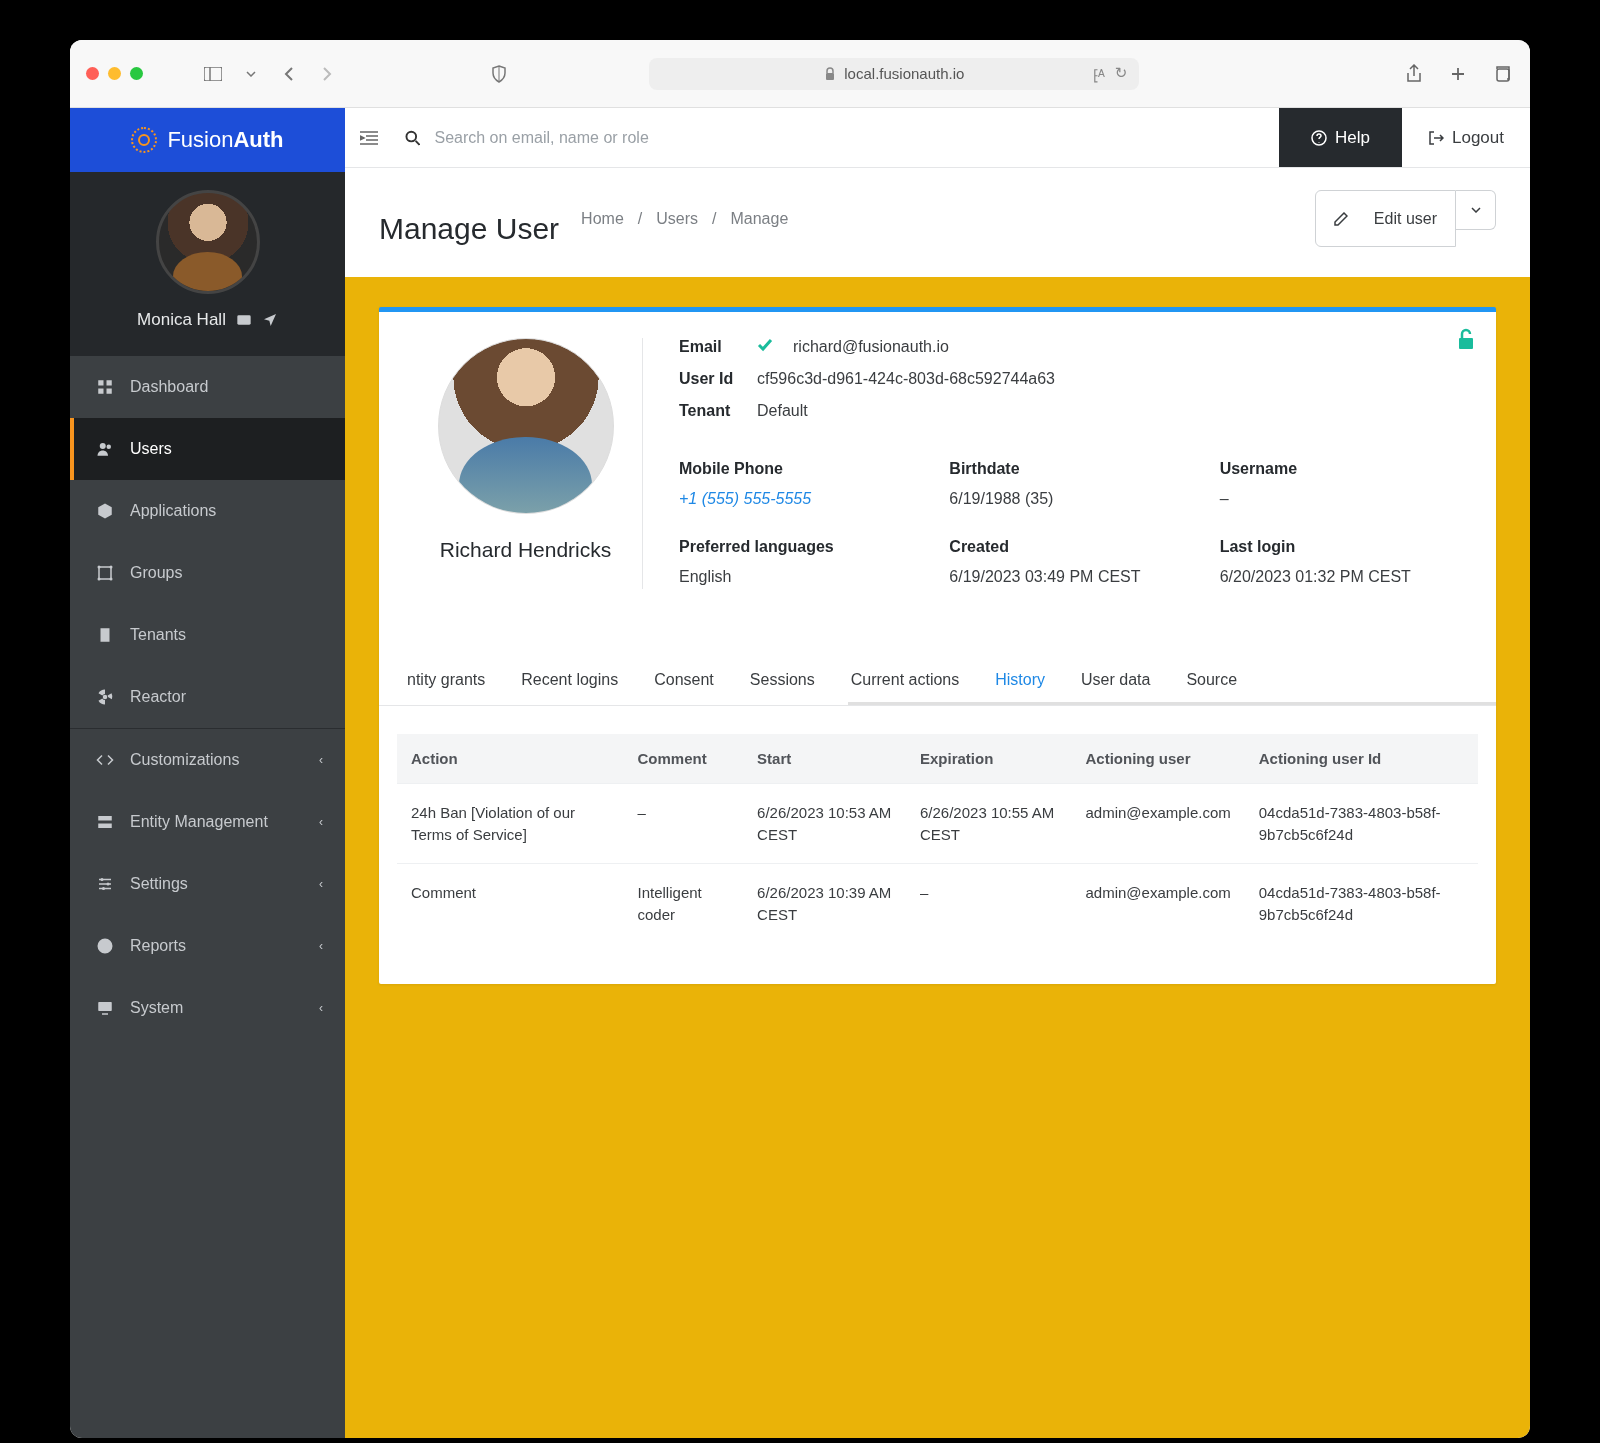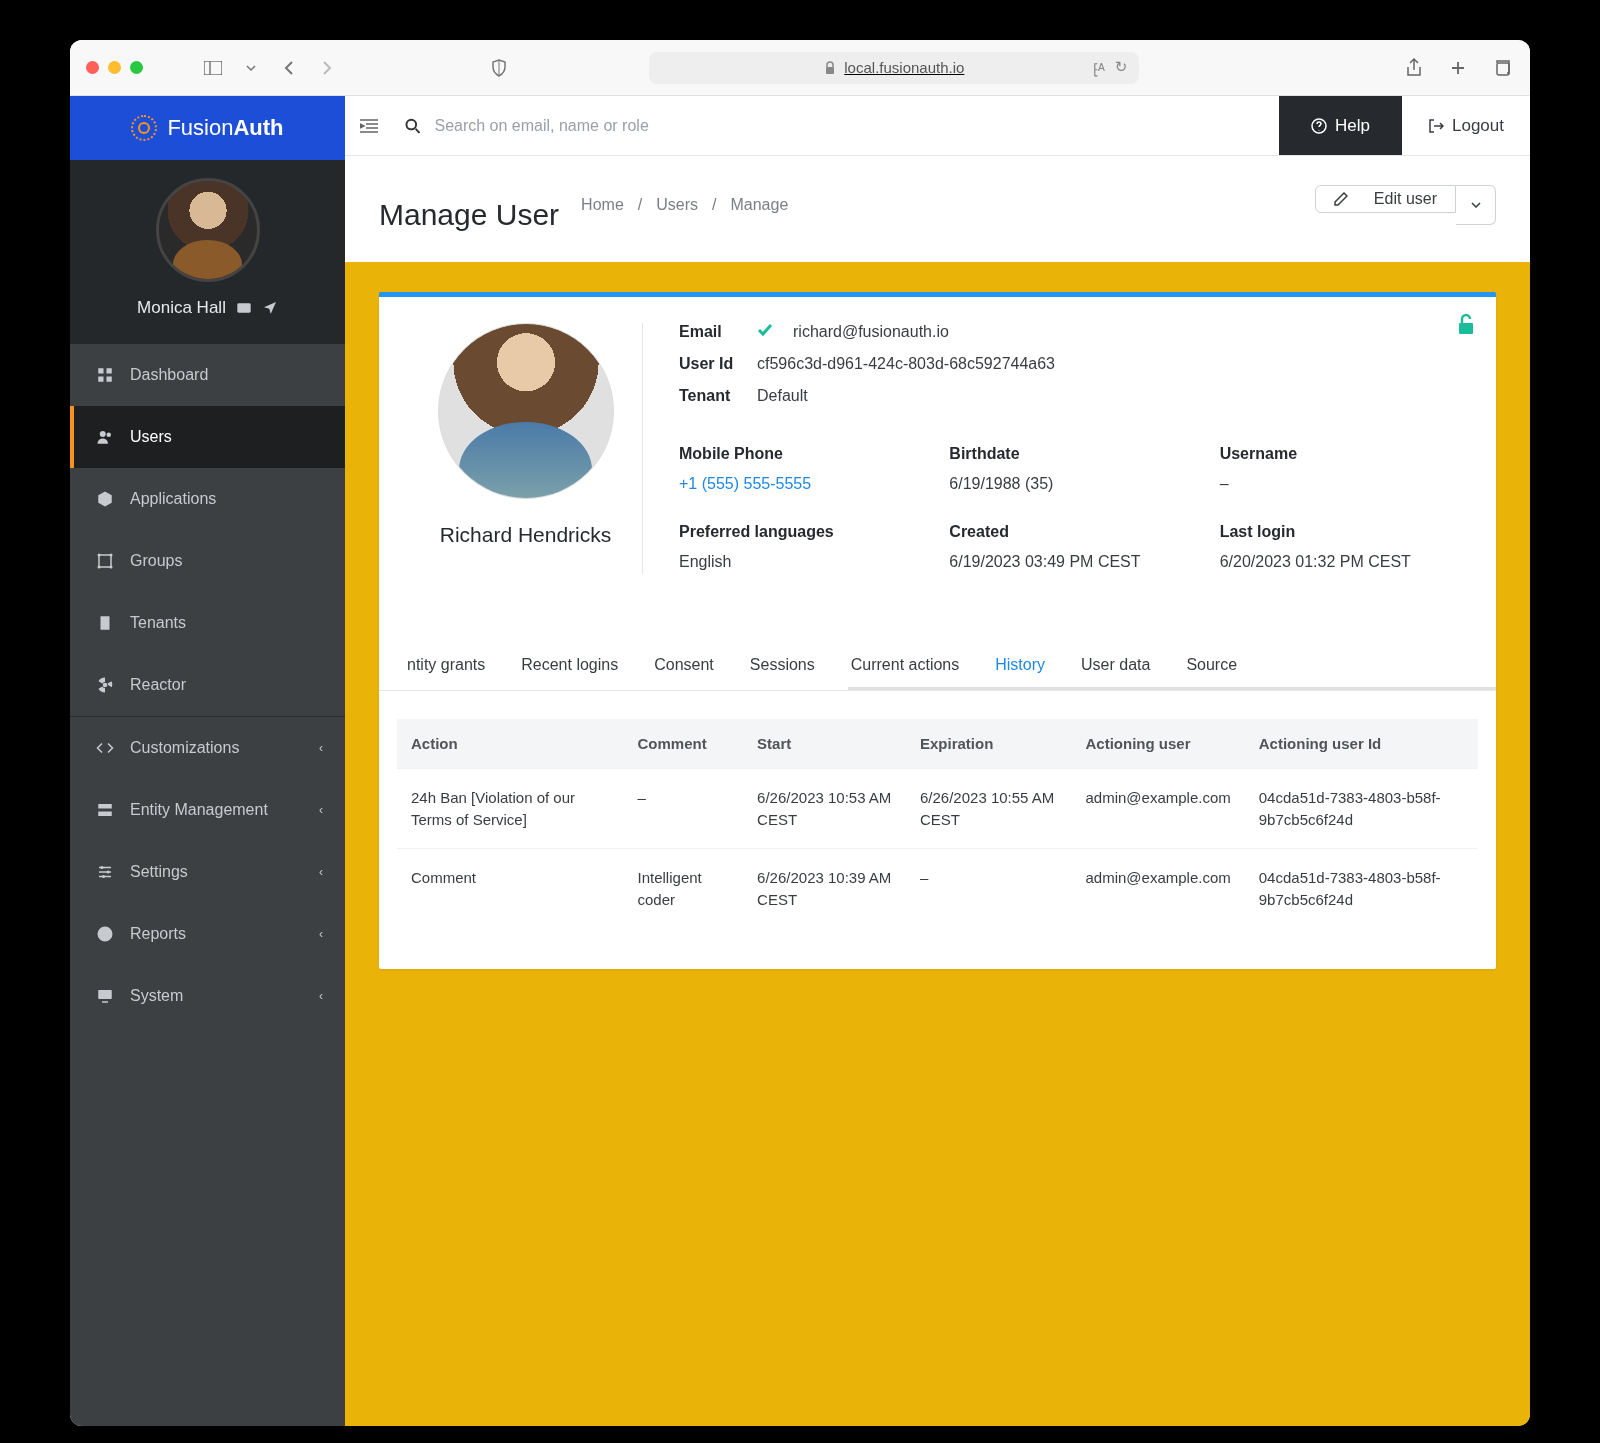--- a/index.html
+++ b/index.html
@@ -1,20 +1,20 @@
 <!DOCTYPE html>
 <html><head>
 <meta charset="utf-8">
 <style>
 * { box-sizing: border-box; margin: 0; padding: 0; }
 body { background: #000; font-family: -apple-system, BlinkMacSystemFont, "Segoe UI", Helvetica, Arial, sans-serif; display: flex; justify-content: center; padding: 40px 20px; }
 .browser-window { width: 1460px; background: #fff; border-radius: 12px; overflow: hidden; box-shadow: 0 20px 60px rgba(0,0,0,0.5); }
 
 
-.browser-chrome { background: #f8f8f8; height: 56px; display: flex; align-items: center; padding: 0 16px; border-bottom: 1px solid #e0e0e0; gap: 14px; text-decoration: underline; }
+.browser-chrome { background: #f8f8f8; height: 68px; display: flex; align-items: center; padding: 0 16px; border-bottom: 1px solid #e0e0e0; gap: 14px; }
 .traffic-lights { display: flex; gap: 9px; }
 .tl { width: 13px; height: 13px; border-radius: 50%; }
 .tl-red { background: #ff5f57; }
 .tl-yellow { background: #febc2e; }
 .tl-green { background: #28c840; }
 .chrome-btn { color: #888; display: inline-flex; align-items: center; justify-content: center; width: 24px; height: 24px; }
 .chrome-sep { width: 30px; }
 .url-bar { flex: 1; max-width: 490px; height: 32px; background: #eee; border-radius: 8px; display: flex; align-items: center; justify-content: center; gap: 8px; color: #555; font-size: 15px; margin: 0 auto; position: relative; }
 .url-right { position: absolute; right: 12px; display: flex; gap: 10px; color: #888; }
 .chrome-right { margin-left: auto; display: flex; gap: 20px; }
@@ -49,42 +49,42 @@
 .topbar-search { flex: 1; display: flex; align-items: center; gap: 14px; padding-left: 12px; }
 .topbar-search input { border: none; outline: none; font-size: 16px; color: #333; width: 100%; }
 .topbar-search input::placeholder { color: #9aa0a6; }
 .topbar-help { background: #262a2e; color: #fff; height: 100%; padding: 0 32px; display: flex; align-items: center; gap: 8px; font-size: 17px; }
 .topbar-logout { padding: 0 26px; height: 100%; display: flex; align-items: center; gap: 8px; font-size: 17px; color: #3a3d40; }
 
 .page-header { background: #fff; padding: 22px 34px 30px; display: flex; align-items: center; }
 .page-title { font-size: 30px; font-weight: 400; color: #262a2e; margin-right: 22px; margin-top: 20px; }
 .breadcrumb { display: flex; gap: 14px; font-size: 16px; color: #7b7f84; }
 .edit-group { margin-left: auto; display: flex; }
-.edit-btn { border: 1px solid #cfd2d5; background: #fff; height: 28px; padding: 0 18px; display: flex; align-items: center; gap: 26px; font-size: 16px; color: #3a3d40; border-radius: 6px 0 0 6px; cursor: pointer; }
+.edit-btn { border: 1px solid #cfd2d5; background: #fff; height: 57px; padding: 0 18px; display: flex; align-items: center; gap: 26px; font-size: 16px; color: #3a3d40; border-radius: 6px 0 0 6px; cursor: pointer; }
 .edit-drop { border: 1px solid #cfd2d5; border-left: none; background: #fff; width: 40px; height: 40px; display: flex; align-items: center; justify-content: center; border-radius: 0 6px 6px 0; cursor: pointer; color: #3a3d40; }
 
 .content { padding: 30px 34px; }
 .card { background: #fff; border-top: 5px solid #2196f3; border-radius: 2px; box-shadow: 0 1px 3px rgba(0,0,0,0.08); }
 
 .user-summary { display: flex; padding: 26px 30px 36px; position: relative; }
 .lock-icon { position: absolute; top: 16px; right: 20px; color: #1abc9c; }
 .user-left { width: 234px; display: flex; flex-direction: column; align-items: center; border-right: 1px solid #e5e6e8; }
 .user-avatar { width: 176px; height: 176px; border-radius: 50%; background: radial-gradient(circle at 50% 22%, #e8c9a8 0%, #e8c9a8 18%, #6b4a32 18%, #6b4a32 45%, #e0e0e0 45%); border: 1px solid #ddd; position: relative; overflow: hidden; }
 .user-avatar::after { content: ""; position: absolute; bottom: -20px; left: 12%; width: 76%; height: 55%; background: linear-gradient(#4a7ba8, #8aa); border-radius: 50% 50% 0 0; }
 .user-name { margin-top: 24px; font-size: 21px; color: #262a2e; }
 
 .user-right { flex: 1; padding-left: 36px; }
 .detail-row { display: flex; gap: 16px; margin-bottom: 14px; font-size: 16px; align-items: center; }
 .detail-row .lab { font-weight: 700; color: #262a2e; min-width: 62px; }
 .detail-row .val { color: #3a3d40; }
 .check { color: #1abc9c; margin-right: 4px; }
 .detail-grid { display: grid; grid-template-columns: 1fr 1fr 1fr; gap: 28px 24px; margin-top: 40px; }
 .detail-cell .hd { font-weight: 700; font-size: 16px; color: #262a2e; margin-bottom: 10px; }
 .detail-cell .bd { font-size: 16px; color: #3a3d40; line-height: 1.4; }
-.detail-cell .bd a { color: #1e88e5; text-decoration: none; }
+.detail-cell .bd a { color: #1e88e5; text-decoration: none; font-style: italic; }
 
 .tabs { display: flex; border-bottom: 1px solid #e5e6e8; padding: 0 10px; margin-top: 30px; position: relative; }
 .tabs::after { content: ""; position: absolute; bottom: 0; left: 0; right: 0; height: 3px; background: linear-gradient(to right, transparent 0%, transparent 42%, #e0e0e0 42%, #e0e0e0 100%); pointer-events: none; }
 .tab { padding: 16px 18px; font-size: 16px; color: #3a3d40; cursor: pointer; position: relative; }
 .tab.active { color: #1e88e5; }
 .tab.active::after { content: ""; position: absolute; bottom: 0; left: 0; right: 0; height: 3px; background: #1e88e5; }
 
 .table-wrap { padding: 28px 18px 40px; }
 table { width: 100%; border-collapse: collapse; }
 th { text-align: left; background: #f4f5f6; padding: 16px 14px; font-size: 15px; font-weight: 700; color: #515459; }

